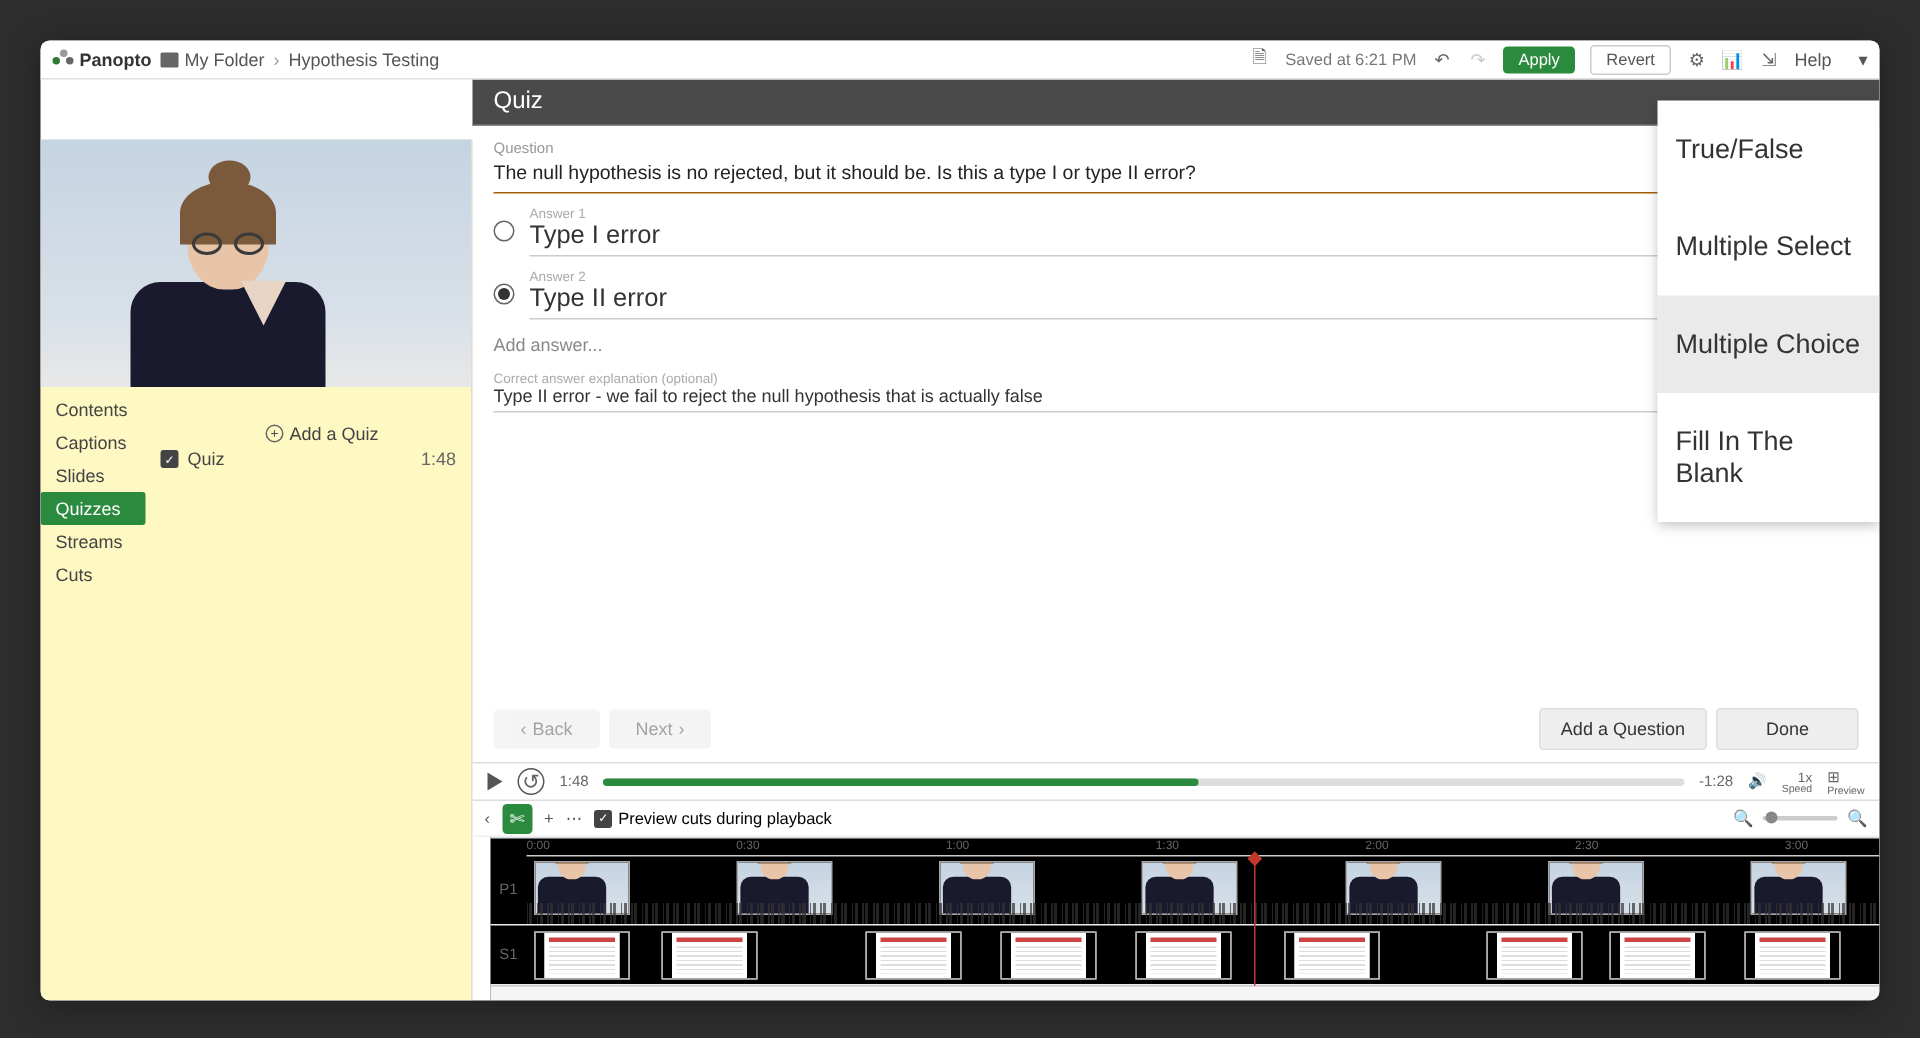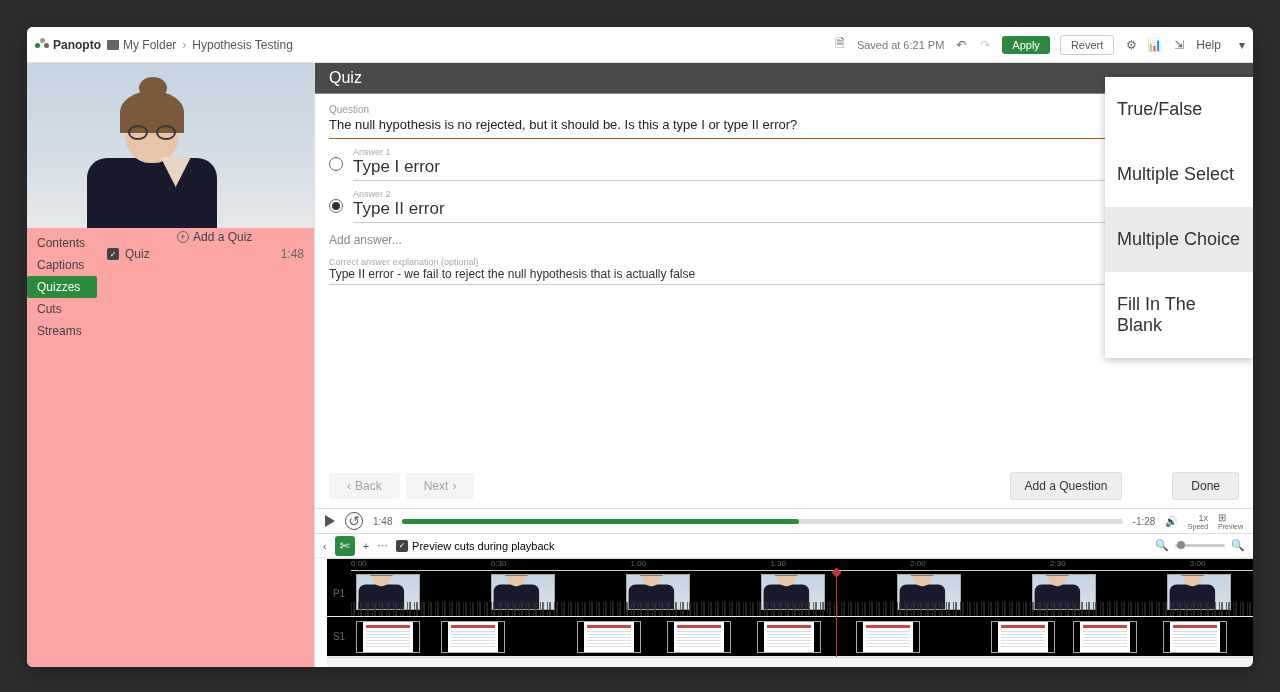--- a/index.html
+++ b/index.html
@@ -1,20 +1,20 @@
 <!DOCTYPE html>
 <html><head>
 <meta charset="utf-8">
 <style>
 * { box-sizing: border-box; margin: 0; padding: 0; font-family: -apple-system, BlinkMacSystemFont, "Segoe UI", Arial, sans-serif; }
 body { background: #2d2d2d; width: 1280px; height: 692px; overflow: hidden; }
 .app-window { position: absolute; top: 27px; left: 27px; width: 1226px; height: 640px; background: #fff; border-radius: 6px; overflow: hidden; display: flex; flex-direction: column; box-shadow: 0 4px 20px rgba(0,0,0,0.3); }
 
 
-.topbar { height: 36px; background: #fff; border-bottom: 1px solid #e0e0e0; display: flex; align-items: center; padding: 0 8px; font-size: 12px; color: #555; }
+.topbar { height: 26px; background: #fff; border-bottom: 1px solid #e0e0e0; display: flex; align-items: center; padding: 0 8px; font-size: 12px; color: #555; }
 .topbar-left { display: flex; align-items: center; gap: 6px; }
 .logo { display: flex; align-items: center; gap: 4px; font-weight: 600; color: #333; }
 .logo-dots { width: 14px; height: 14px; position: relative; }
 .logo-dots::before, .logo-dots::after { content: ""; position: absolute; width: 5px; height: 5px; border-radius: 50%; }
 .logo-dots::before { background: #2f7d32; left: 0; top: 5px; }
 .logo-dots::after { background: #666; right: 0; top: 5px; }
 .logo-dot-top { position: absolute; width: 5px; height: 5px; border-radius: 50%; background: #999; left: 4.5px; top: 0; }
 .crumb { display: flex; align-items: center; gap: 4px; color: #555; cursor: pointer; }
 .crumb-sep { color: #999; }
 .folder-icn { width: 12px; height: 10px; background: #666; border-radius: 1px; }
@@ -22,21 +22,21 @@
 .topbar-ic { width: 14px; height: 14px; color: #666; cursor: pointer; display: flex; align-items: center; justify-content: center; }
 .save-status { color: #777; font-size: 11px; }
 .btn-apply { background: #2a8a3d; color: #fff; border: none; padding: 3px 10px; border-radius: 3px; font-size: 11px; cursor: pointer; }
 .btn-revert { background: #fff; border: 1px solid #ccc; padding: 3px 10px; border-radius: 3px; font-size: 11px; cursor: pointer; color: #555; }
 .help-link { color: #555; font-size: 12px; cursor: pointer; display: flex; align-items: center; gap: 18px; }
 
 
 .main-split { flex: 1; display: flex; overflow: hidden; }
 
 
-.left-col { width: 288px; background: #fca5a5; display: flex; flex-direction: column; border-right: 1px solid #ddd; }
+.left-col { width: 288px; background: #fef9c3; display: flex; flex-direction: column; border-right: 1px solid #ddd; margin-top: 40px; }
 .video-preview { width: 100%; height: 165px; background: linear-gradient(to bottom, #c5d4e2 0%, #d8e0e8 70%, #e8e8e8 100%); position: relative; overflow: hidden; }
 .person { position: absolute; bottom: 0; left: 50%; transform: translateX(-50%); }
 .head { width: 54px; height: 64px; background: #e8c5a8; border-radius: 50% 50% 45% 45%; position: relative; }
 .hair { width: 64px; height: 42px; background: #7a5a3a; border-radius: 50% 50% 0 0; position: absolute; top: -8px; left: -5px; }
 .bun { width: 28px; height: 22px; background: #7a5a3a; border-radius: 50%; position: absolute; top: -22px; left: 14px; }
 .glasses { width: 48px; height: 15px; position: absolute; top: 26px; left: 3px; display: flex; justify-content: space-between; }
 .lens { width: 20px; height: 15px; border: 2px solid #3a3a3a; border-radius: 50%; }
 .body-sh { width: 130px; height: 70px; background: #1a1a2e; border-radius: 20px 20px 0 0; margin-top: -5px; margin-left: -38px; }
 .neck-v { position: absolute; top: 58px; left: 35%; width: 38px; height: 30px; background: #e8d5c5; clip-path: polygon(10% 0, 90% 0, 50% 100%); }
 .sidebar-nav { padding: 4px 0; font-size: 12px; }
@@ -70,21 +70,21 @@
 
 .qtype-menu { position: absolute; top: 14px; right: 0; width: 148px; background: #fff; box-shadow: 0 2px 8px rgba(0,0,0,0.25); z-index: 10; }
 .qtype-item { padding: 22px 12px; font-size: 18px; color: #333; cursor: pointer; }
 .qtype-item.sel { background: #eaeaea; }
 
 
 .editor-footer { display: flex; padding: 8px 14px; gap: 6px; align-items: center; }
 .btn-nav { background: #eee; border: none; padding: 6px 18px; font-size: 12px; color: #666; border-radius: 3px; cursor: pointer; display: flex; align-items: center; gap: 4px; }
 .btn-nav.disabled { opacity: 0.6; }
 .btn-secondary-right { margin-left: auto; background: #eee; border: 1px solid #ddd; padding: 6px 14px; font-size: 12px; cursor: pointer; border-radius: 3px; color: #333; }
-.btn-done { background: #eee; border: 1px solid #ddd; padding: 6px 18px; font-size: 12px; cursor: pointer; border-radius: 3px; color: #333; margin-left: 44px; }
+.btn-done { background: #eee; border: 1px solid #ddd; padding: 6px 32px; font-size: 12px; cursor: pointer; border-radius: 3px; color: #333; }
 
 
 .player-bar { height: 26px; border-top: 1px solid #ddd; border-bottom: 1px solid #ddd; display: flex; align-items: center; padding: 0 10px; gap: 10px; font-size: 10px; color: #666; }
 .play-btn { cursor: pointer; }
 .play-tri { width: 0; height: 0; border-left: 10px solid #555; border-top: 6px solid transparent; border-bottom: 6px solid transparent; }
 .rewind-btn { width: 18px; height: 18px; border: 1.5px solid #555; border-radius: 50%; display: flex; align-items: center; justify-content: center; font-size: 7px; cursor: pointer; position: relative; }
 .rewind-btn::before { content: "↺"; font-size: 14px; position: absolute; }
 .progress-track { flex: 1; height: 5px; background: #ddd; border-radius: 3px; position: relative; }
 .progress-fill { position: absolute; left: 0; top: 0; height: 100%; background: #2a8a3d; border-radius: 3px; width: 55%; }
 .vol-ic, .speed, .preview-ic { cursor: pointer; }
@@ -172,23 +172,24 @@
                 <div class="lens"></div>
               </div>
             </div>
           <div class="neck-v"></div>
           <div class="body-sh"></div>
         </div>
       </div>
       <div class="sidebar-nav">
         <div class="nav-item">Contents</div>
         <div class="nav-item">Captions</div>
+        <div class="nav-item">Slides</div>
         <div class="nav-item active">Quizzes</div>
+        <div class="nav-item">Streams</div>
         <div class="nav-item">Cuts</div>
-        <div class="nav-item">Streams</div>
       </div>
       <div class="quiz-list">
         <div class="add-quiz">
           <span class="plus-circle">+</span>
           <span>Add a Quiz</span>
         </div>
         <div class="quiz-row">
           <span class="quiz-row-check"></span>
           <span class="quiz-row-label">Quiz</span>
           <span class="quiz-row-time">1:48</span>

